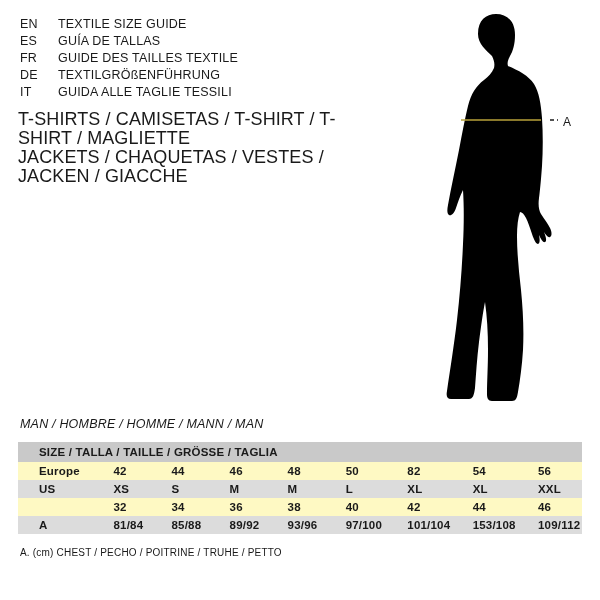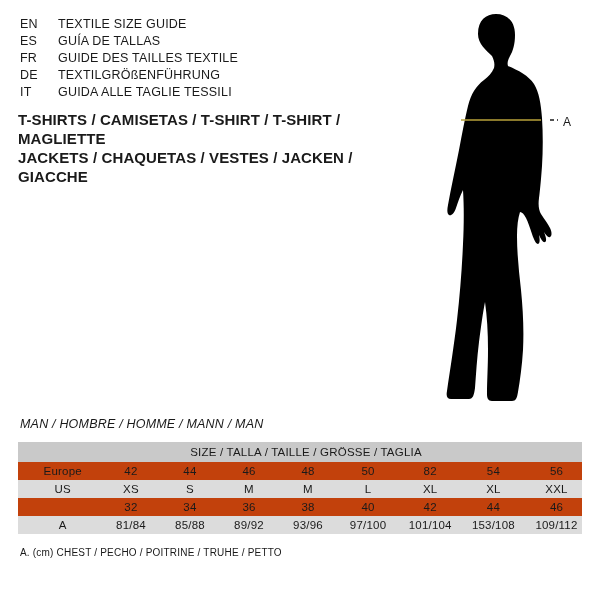--- a/index.html
+++ b/index.html
@@ -43,24 +43,23 @@
   }
 
   
   .cats {
     position: absolute;
     left: 18px;
     top: 110px;
     width: 360px;
   }
   .cat-line {
-    font-size: 15px;
+    font-size: 18px;
     line-height: 19px;
     letter-spacing: 0.1px;
-    font-weight: bold;
   }
 
   
   .figure-wrap {
     position: absolute;
     left: 400px;
     top: 10px;
     width: 200px;
     height: 400px;
   }
@@ -88,34 +87,34 @@
   table.size-table {
     position: absolute;
     left: 18px;
     top: 442px;
     width: 564px;
     border-collapse: collapse;
     font-size: 11.5px;
   }
   table.size-table th,
   table.size-table td {
-    text-align: center;
-    padding: 3px 0 3px 12px;
-    font-weight: normal;
+    text-align: left;
+    padding: 3px 0 3px 21px;
+    font-weight: bold;
     letter-spacing: 0.2px;
   }
   table.size-table thead th {
     background: #c9c9c9;
     color: #1a1a1a;
     font-size: 11.5px;
     padding-top: 4px;
     padding-bottom: 4px;
   }
   table.size-table tbody tr.row-light td {
-    background: #c2410c;
+    background: #fef9c3;
   }
   table.size-table tbody tr.row-dark td {
     background: #dcdcdc;
   }
   table.size-table col.c0 { width: 90px; }
   table.size-table col.cN { width: 67px; }
 
   .footnote {
     position: absolute;
     left: 20px;

